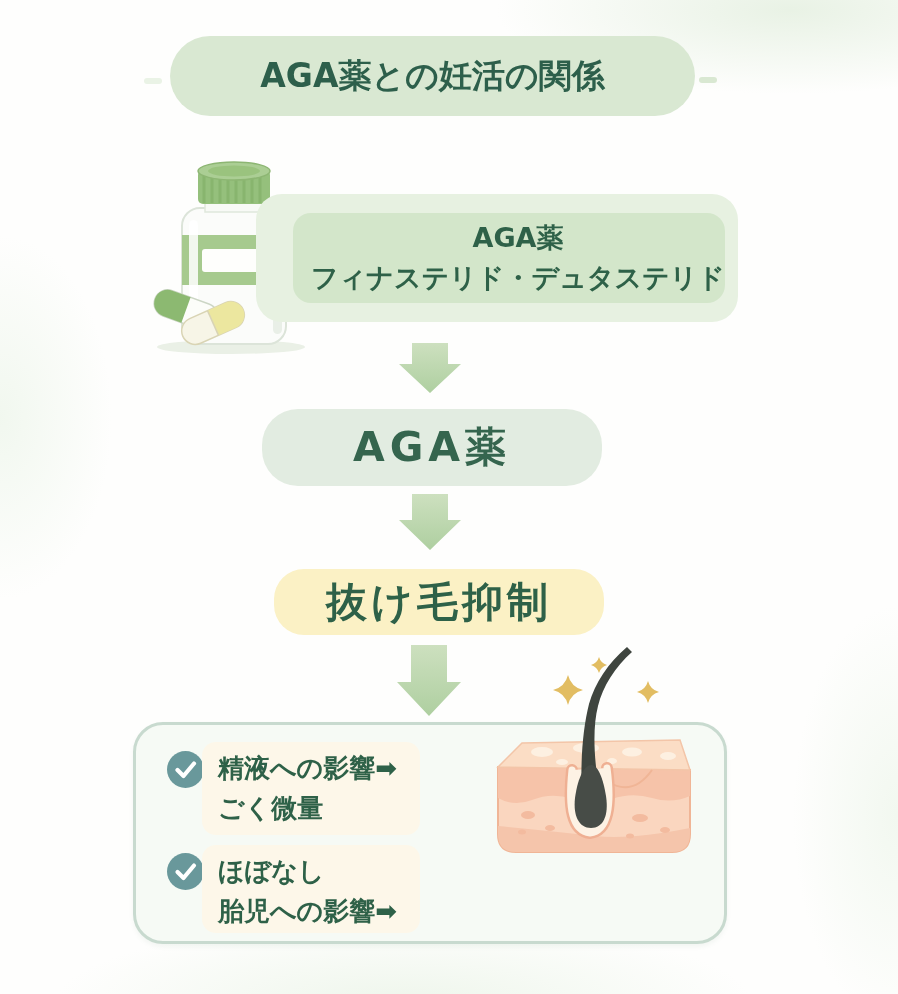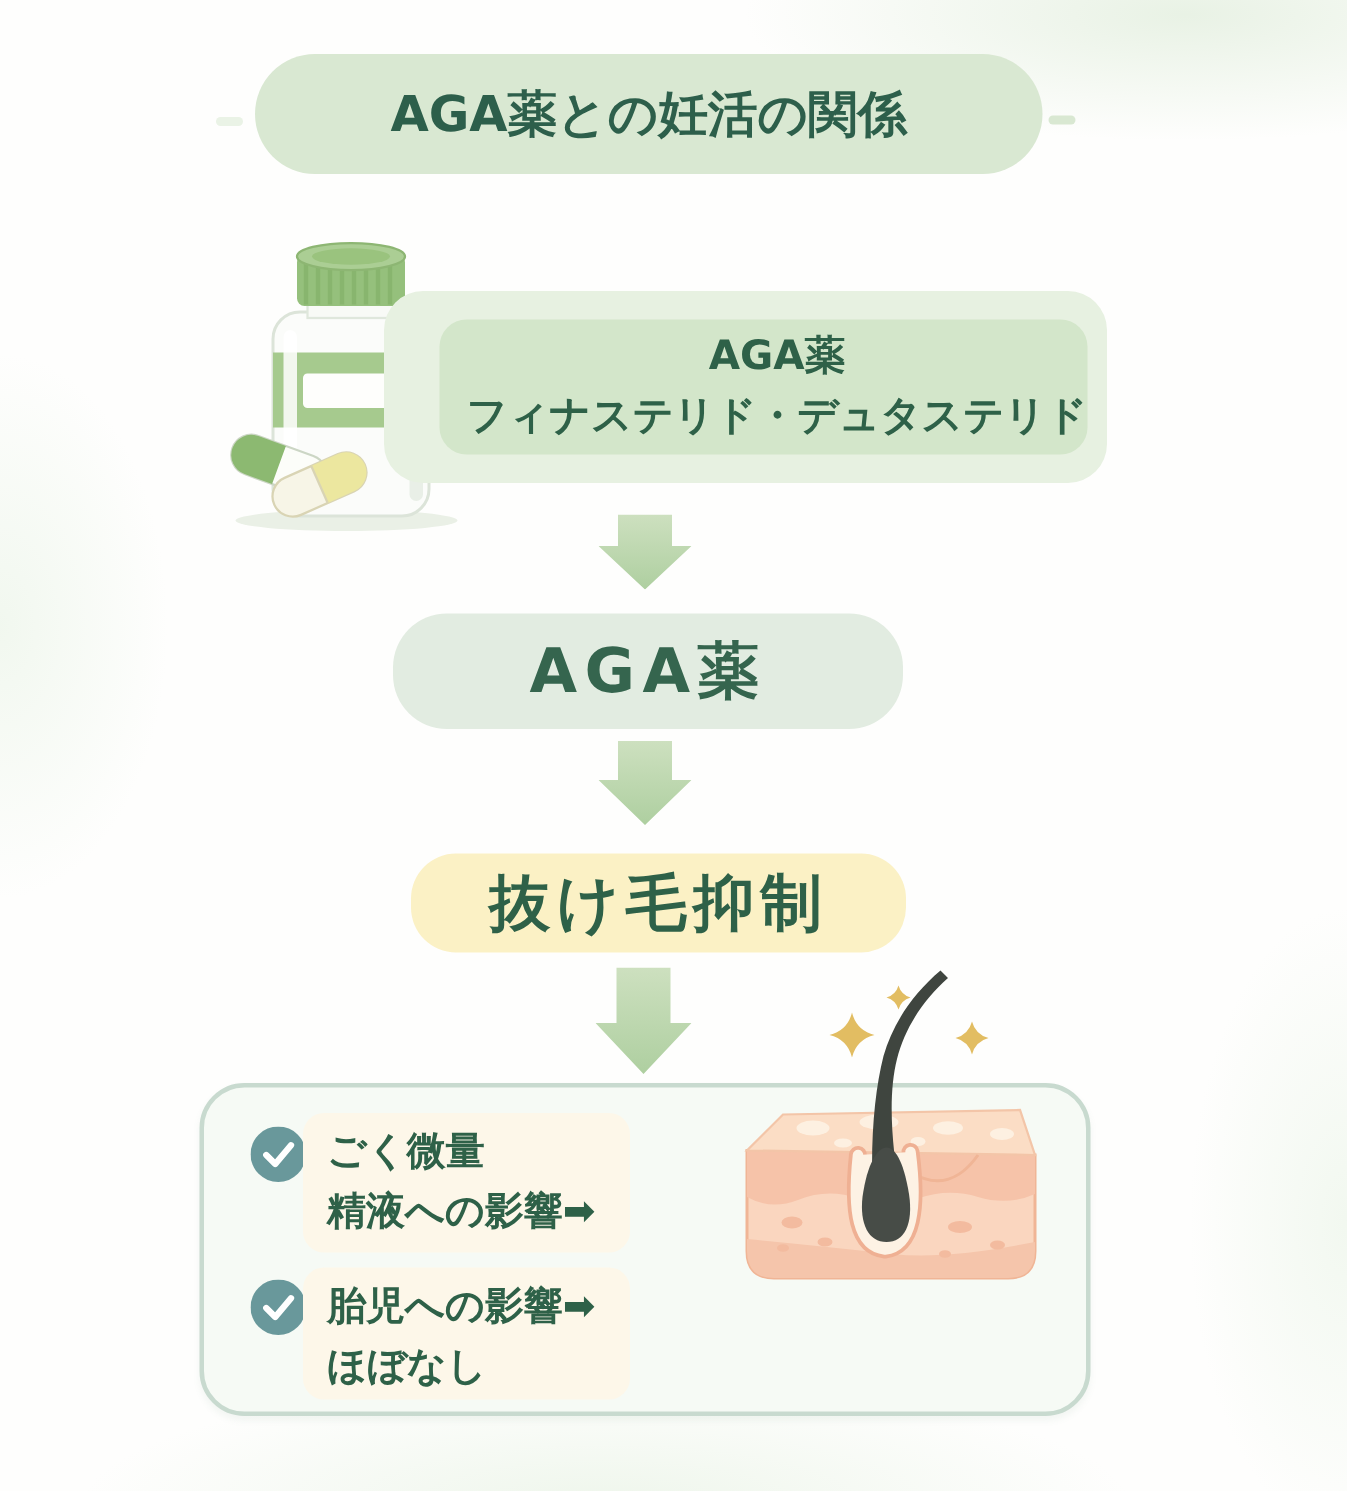--- a/index.html
+++ b/index.html
@@ -150,31 +150,31 @@
     <polygon points="14,0 50,0 50,37 64,37 32,71 0,37 14,37" fill="url(#ag)"></polygon>
   </svg>
 
   <div class="result-panel"></div>
 
   <svg class="check-circle c1" viewBox="0 0 37 37">
     <circle cx="18.5" cy="18.5" r="18.5" fill="#69989b"></circle>
     <path d="M10.5 19 L16.5 25 L27 12.5" fill="none" stroke="#ffffff" stroke-width="4.2" stroke-linecap="round" stroke-linejoin="round"></path>
   </svg>
   <div class="note-box n1">
+    <div>精液への影響➡</div>
     <div>ごく微量</div>
-    <div>精液への影響➡</div>
   </div>
 
   <svg class="check-circle c2" viewBox="0 0 37 37">
     <circle cx="18.5" cy="18.5" r="18.5" fill="#69989b"></circle>
     <path d="M10.5 19 L16.5 25 L27 12.5" fill="none" stroke="#ffffff" stroke-width="4.2" stroke-linecap="round" stroke-linejoin="round"></path>
   </svg>
   <div class="note-box n2">
+    <div>ほぼなし</div>
     <div>胎児への影響➡</div>
-    <div>ほぼなし</div>
   </div>
 
   <svg class="skin-svg" width="230" height="220" viewBox="0 0 230 220">
 
     <path d="M18,127 L210,130 L210,194 Q210,212 192,212 L36,212 Q18,212 18,194 Z" fill="#fad6bf" stroke="#f0b596" stroke-width="2"></path>
 
     <path d="M18,127 L210,130 L210,156 Q192,164 172,158 Q152,152 132,159 Q112,166 92,159 Q72,152 52,160 Q34,167 18,158 Z" fill="#f6c3a9"></path>
 
     <path d="M18,194 Q18,212 36,212 L192,212 Q210,212 210,194 L210,188 Q150,200 115,196 Q70,191 18,186 Z" fill="#f5c5ab"></path>
 

